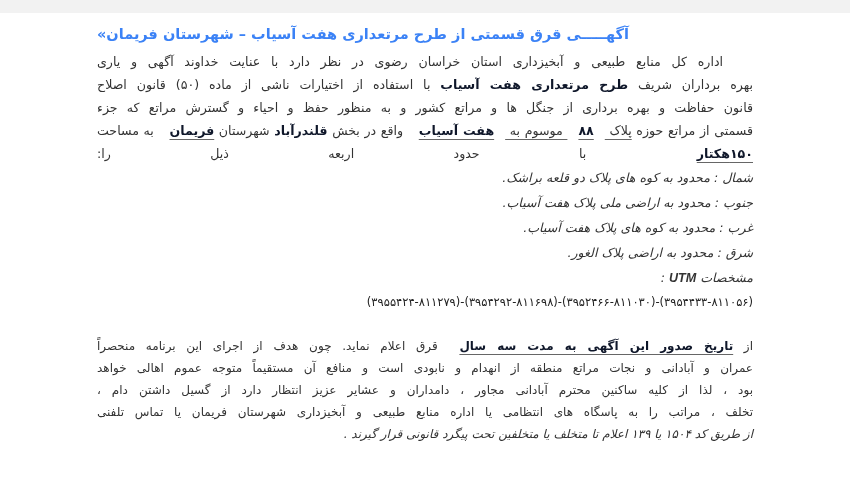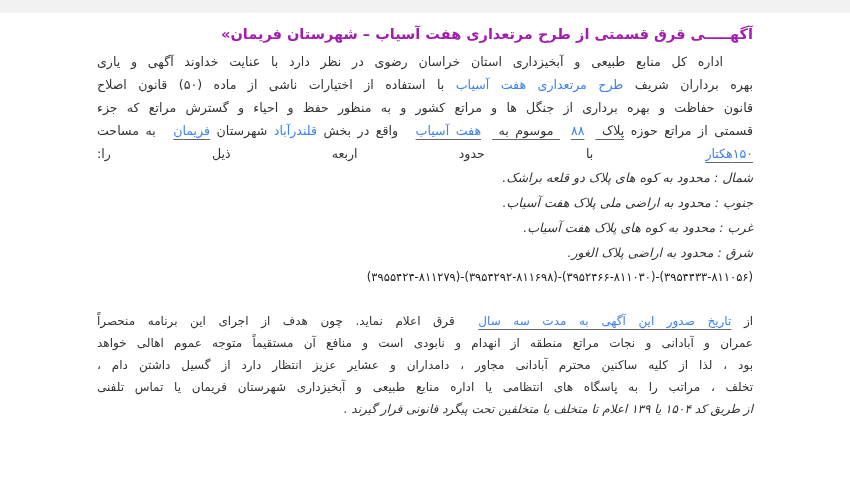--- a/index.html
+++ b/index.html
@@ -12,33 +12,33 @@
   }
   .topbar {
     position: absolute; left: 0; top: 0; width: 850px; height: 13px;
     background: #f2f2f2;
   }
   .page {
     position: absolute; left: 97px; top: 22px; width: 656px;
     direction: rtl;
   }
   .title {
-    text-align: right; font-weight: bold; font-size: 14.5px;
-    color: #a21caf; height: 24px; line-height: 24px; margin-bottom: 4px;
+    text-align: left; font-weight: bold; font-size: 14.5px;
+    color: #3b82f6; height: 24px; line-height: 24px; margin-bottom: 4px;
     white-space: nowrap;
   }
   .line {
     font-size: 12.6px; height: 23px; line-height: 23px;
     white-space: nowrap; overflow: visible;
     text-align: justify; text-align-last: justify;
     color: #333;
   }
   .line.indent { padding-right: 30px; }
   .line.short { text-align: left; text-align-last: right; font-style: italic; }
-  .b { font-weight: normal; color: #3b82f6; }
+  .b { font-weight: bold; color: #0f172a; }
   .u { text-decoration: underline; text-underline-offset: 4px; text-decoration-color: #666; margin-left: 11px; }
   .bounds .line { height: 25px; line-height: 25px; }
   .coords {
     direction: ltr; text-align: right; font-size: 11.5px; letter-spacing: 0.3px;
     height: 25px; line-height: 25px; margin-bottom: 20px; color: #222;
   }
   .utm-latin { font-weight: bold; font-family: "Liberation Sans", sans-serif; direction: ltr; unicode-bidi: embed; }
   .body2 .line { height: 22px; line-height: 22px; font-size: 12px; }
 </style>
 </head>
@@ -63,20 +63,24 @@
     </div>
     <div class="line short">
       <span>جنوب</span> :  <span>محدود به اراضی ملی پلاک هفت آسیاب.</span>
     </div>
     <div class="line short">
       <span>غرب</span> : <span>محدود به کوه های پلاک هفت آسیاب.</span>
     </div>
     <div class="line short">
       <span>شرق</span> : <span>محدود به اراضی پلاک الغور.</span>
     </div>
+    <div class="line short">
+      <span>مشخصات</span>
+      <span class="utm-latin">UTM</span><span> :</span>
+    </div>
   </div>
 
   <div class="coords">(۳۹۵۵۴۲۴-۸۱۱۲۷۹)-(۳۹۵۴۲۹۲-۸۱۱۶۹۸)-(۳۹۵۲۴۶۶-۸۱۱۰۳۰)-(۳۹۵۴۴۳۳-۸۱۱۰۵۶)</div>
 
   <div class="body2" id="closing">
       <div class="line"><span>از </span><span class="b u">تاریخ صدور این آگهی به مدت  سه سال</span><span> قرق اعلام نماید. چون هدف از اجرای این برنامه منحصراً</span></div>
       <div class="line"><span>عمران و آبادانی و نجات مراتع منطقه از انهدام و نابودی است و منافع آن مستقیماً متوجه عموم اهالی خواهد</span></div>
       <div class="line"><span>بود ، لذا از کلیه ساکنین محترم آبادانی مجاور ، دامداران و عشایر عزیز انتظار دارد از گسیل داشتن دام ،</span></div>
       <div class="line"><span>تخلف ، مراتب را به پاسگاه های انتظامی یا اداره منابع طبیعی و آبخیزداری  شهرستان فریمان یا تماس تلفنی</span></div>
       <div class="line short"><span>از طریق کد ۱۵۰۴ یا ۱۳۹  اعلام تا متخلف یا متخلفین تحت پیگرد قانونی قرار گیرند .</span></div>

